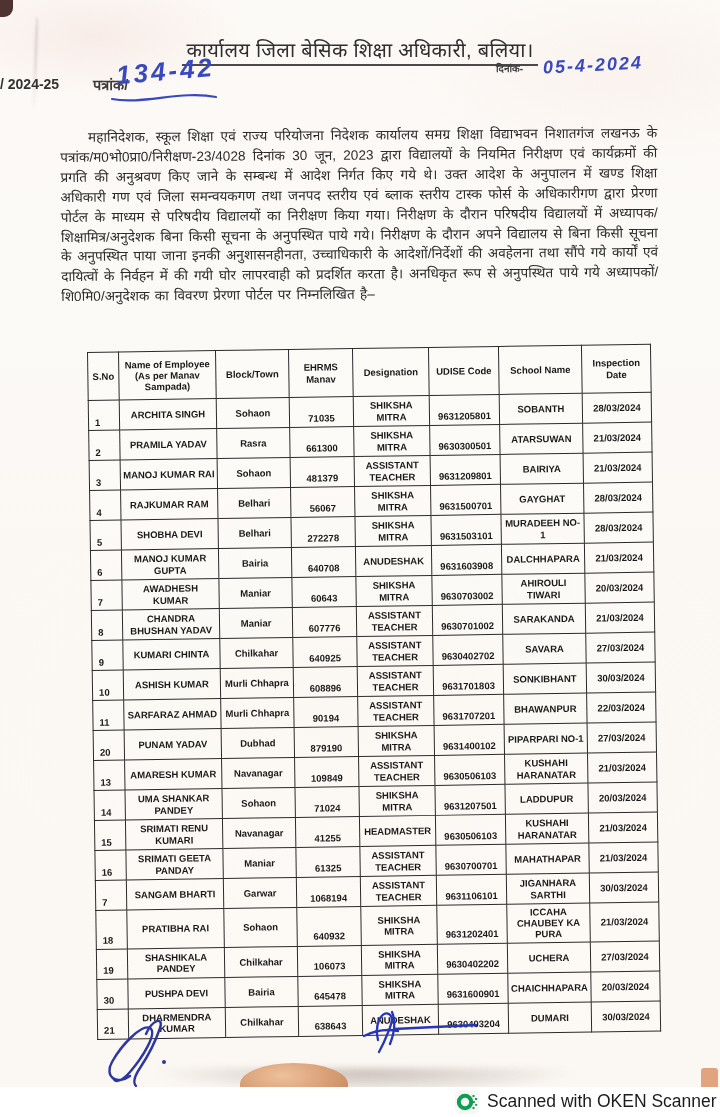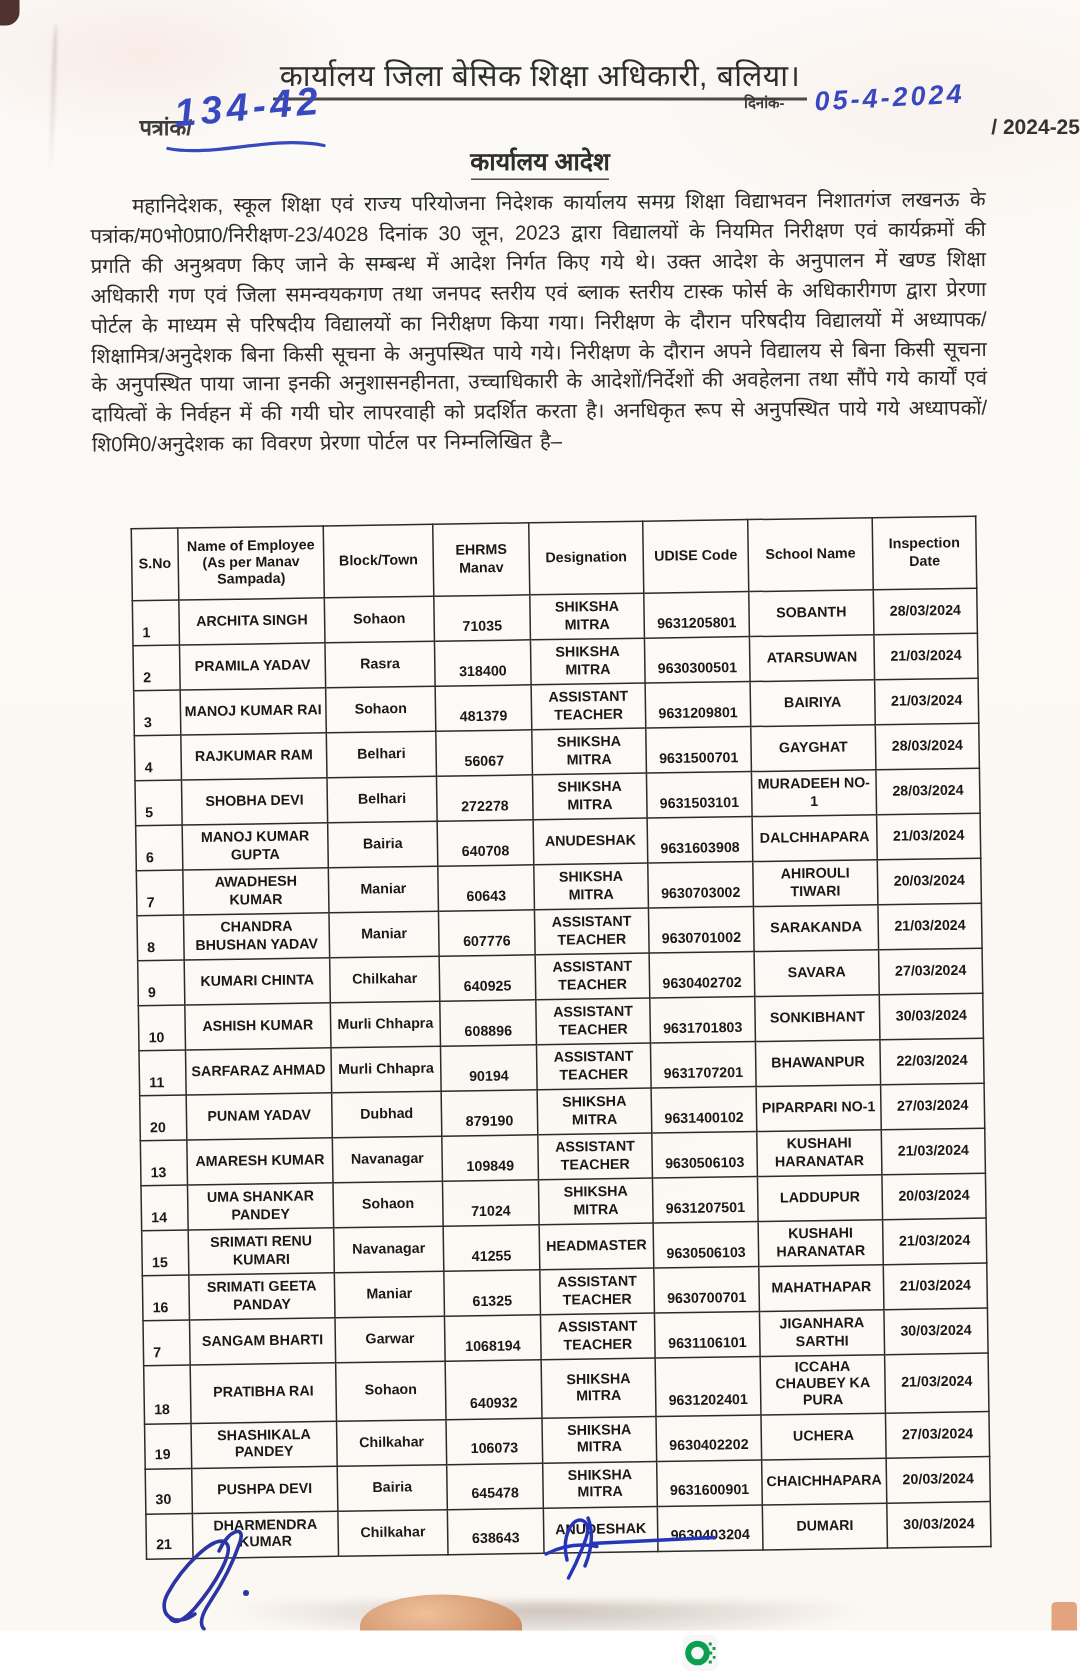--- a/index.html
+++ b/index.html
@@ -20,21 +20,21 @@
   }
   .corner-mark{position:absolute;left:0;top:0;width:13px;height:17px;background:#3f2220;border-radius:0 0 9px 0;opacity:.92;}
   .crease{position:absolute;left:34px;top:16px;width:3px;height:96px;border-radius:50%;
     background:linear-gradient(rgba(110,90,90,.28),rgba(110,90,90,.04));filter:blur(1px);transform:rotate(2deg);}
   .office-title{position:absolute;top:36px;left:0;width:100%;text-align:center;}
   .office-title span{font-size:20px;font-weight:normal;color:#2e2e2e;border-bottom:2px solid #4a4a4a;padding:0 4px 3px 4px;letter-spacing:.3px;text-align:center;}
   .letter-no-label{position:absolute;left:74px;top:74px;font-size:14.5px;color:#3d3d3d;font-weight:bold;margin-left:19px;}
   .hand{color:#3849c0;font-style:italic;font-weight:bold;}
   .letter-no-value{position:absolute;left:116px;top:56px;font-size:26px;letter-spacing:3px;transform:rotate(-5deg);}
   .swoosh{position:absolute;left:110px;top:88px;}
-  .ref-year{position:absolute;left:0;top:76px;width:100%;text-align:right;font-size:14px;font-weight:bold;color:#333;}
+  .ref-year{position:absolute;left:0;top:76px;width:100%;text-align:left;font-size:14px;font-weight:bold;color:#333;}
   .date-label{position:absolute;left:496px;top:61px;font-size:10px;color:#3d3d3d;font-weight:bold;}
   .date-value{position:absolute;left:543px;top:55px;font-size:18px;letter-spacing:2px;transform:rotate(-3deg);}
   .order-heading{position:absolute;top:95px;left:0;width:100%;text-align:center;}
   .order-heading span{font-size:16.5px;font-weight:bold;color:#2e2e2e;border-bottom:1.6px solid #4a4a4a;padding-bottom:2px;}
   .para{
     position:absolute;left:60px;top:128px;width:597px;
     font-size:13.6px;line-height:19.9px;text-align:justify;color:#2c2c2c;
     text-indent:28px;word-spacing:1.5px;transform:rotate(-0.45deg);transform-origin:0 0;
   }
   .doc-table{
@@ -89,23 +89,20 @@
 
   <div class="letter-no-label">पत्रांक/</div>
   <div class="letter-no-value hand">134-42</div>
   <svg class="swoosh" width="110" height="16">
     <path d="M2,11 C32,17 72,2 106,9" stroke="#3849c0" stroke-width="2.2" fill="none" stroke-linecap="round"></path>
   </svg>
   <div class="ref-year">/ 2024-25</div>
   <div class="date-label">दिनांक-</div>
   <div class="date-value hand">05-4-2024</div>
 
-  <div class="order-heading">
-    <span>कार्यालय आदेश</span>
-  </div>
 
   <div class="para">महानिदेशक, स्कूल शिक्षा एवं राज्य परियोजना निदेशक कार्यालय समग्र शिक्षा विद्याभवन निशातगंज लखनऊ के पत्रांक/म0भो0प्रा0/निरीक्षण-23/4028 दिनांक 30 जून, 2023 द्वारा विद्यालयों के नियमित निरीक्षण एवं कार्यक्रमों की प्रगति की अनुश्रवण किए जाने के सम्बन्ध में आदेश निर्गत किए गये थे। उक्त आदेश के अनुपालन में खण्ड शिक्षा अधिकारी गण एवं जिला समन्वयकगण तथा जनपद स्तरीय एवं ब्लाक स्तरीय टास्क फोर्स के अधिकारीगण द्वारा प्रेरणा पोर्टल के माध्यम से परिषदीय विद्यालयों का निरीक्षण किया गया। निरीक्षण के दौरान परिषदीय विद्यालयों में अध्यापक/शिक्षामित्र/अनुदेशक बिना किसी सूचना के अनुपस्थित पाये गये। निरीक्षण के दौरान अपने विद्यालय से बिना किसी सूचना के अनुपस्थित पाया जाना इनकी अनुशासनहीनता, उच्चाधिकारी के आदेशों/निर्देशों की अवहेलना तथा सौंपे गये कार्यों एवं दायित्वों के निर्वहन में की गयी घोर लापरवाही को प्रदर्शित करता है। अनधिकृत रूप से अनुपस्थित पाये गये अध्यापकों/शि0मि0/अनुदेशक का विवरण प्रेरणा पोर्टल पर निम्नलिखित है–</div>
 
   <table class="doc-table">
     <thead>
         <tr>
           <th>S.No</th>
           <th>Name of Employee (As per Manav Sampada)</th>
           <th>Block/Town</th>
           <th>EHRMS Manav</th>
@@ -123,21 +120,21 @@
           <td class="c3">71035</td>
           <td class="c4">SHIKSHA MITRA</td>
           <td class="c5">9631205801</td>
           <td class="c6">SOBANTH</td>
           <td class="c7">28/03/2024</td>
         </tr>
         <tr>
           <td class="c0">2</td>
           <td class="c1">PRAMILA YADAV</td>
           <td class="c2">Rasra</td>
-          <td class="c3">318400</td>
+          <td class="c3">661300</td>
           <td class="c4">SHIKSHA MITRA</td>
           <td class="c5">9630300501</td>
           <td class="c6">ATARSUWAN</td>
           <td class="c7">21/03/2024</td>
         </tr>
         <tr>
           <td class="c0">3</td>
           <td class="c1">MANOJ KUMAR RAI</td>
           <td class="c2">Sohaon</td>
           <td class="c3">481379</td>
@@ -356,13 +353,14 @@
     <rect x="0" y="0" width="24" height="24" rx="5" fill="#f7f7f7"></rect>
     <circle cx="10" cy="12" r="6.2" fill="none" stroke="#0aa050" stroke-width="4"></circle>
     <g fill="#0aa050">
       <rect x="17.5" y="5" width="2" height="2"></rect>
       <rect x="20" y="8" width="2" height="2"></rect>
       <rect x="17.8" y="11" width="2" height="2"></rect>
       <rect x="20.2" y="14" width="1.8" height="1.8"></rect>
       <rect x="17.5" y="17" width="2" height="2"></rect>
     </g>
   </svg>
+  <div class="scan-text">Scanned with OKEN Scanner</div>
 </div>
 
 </body></html>

